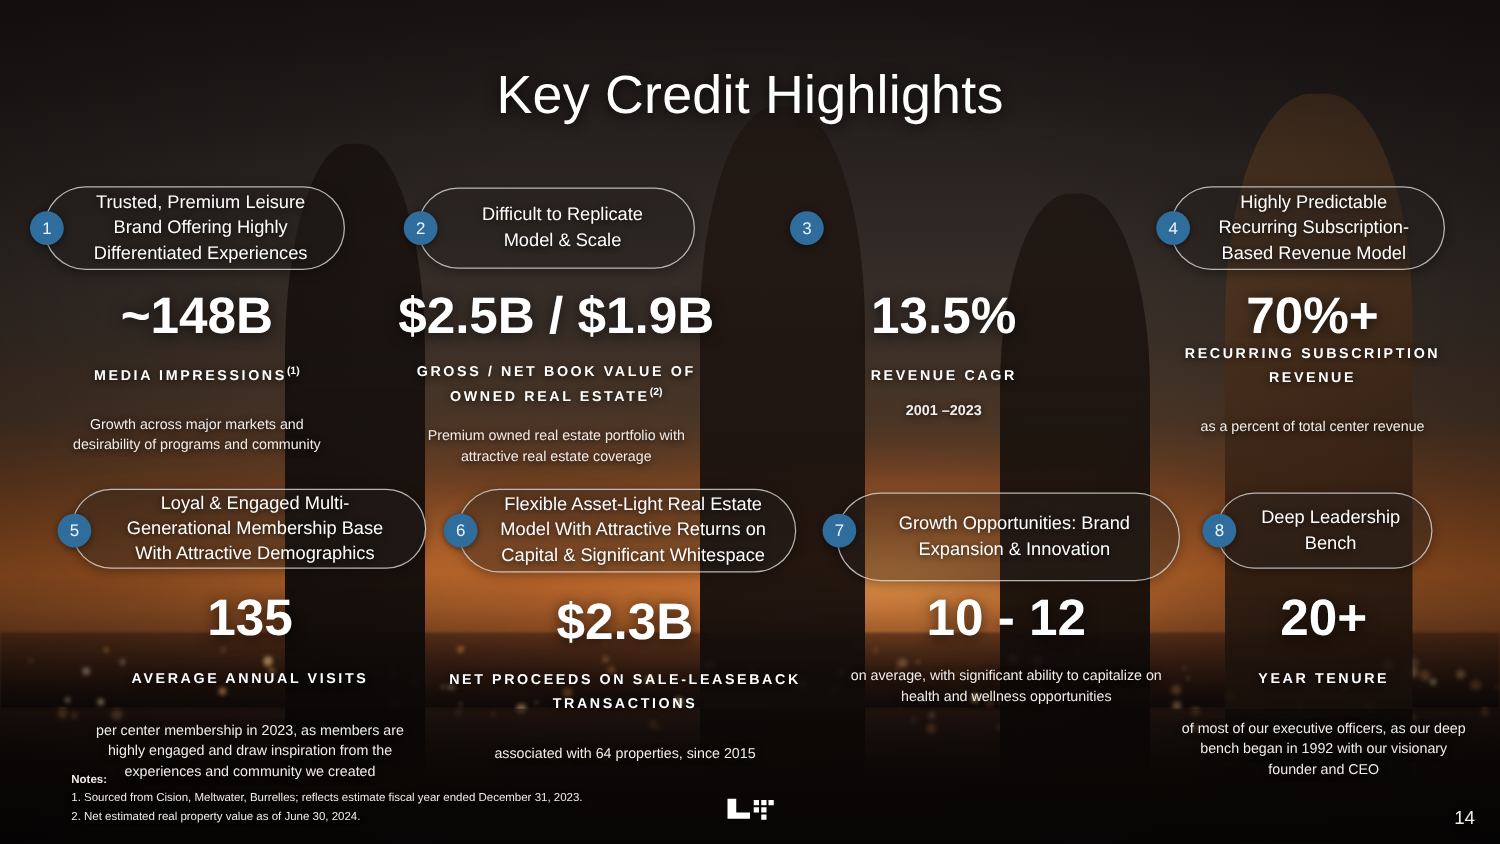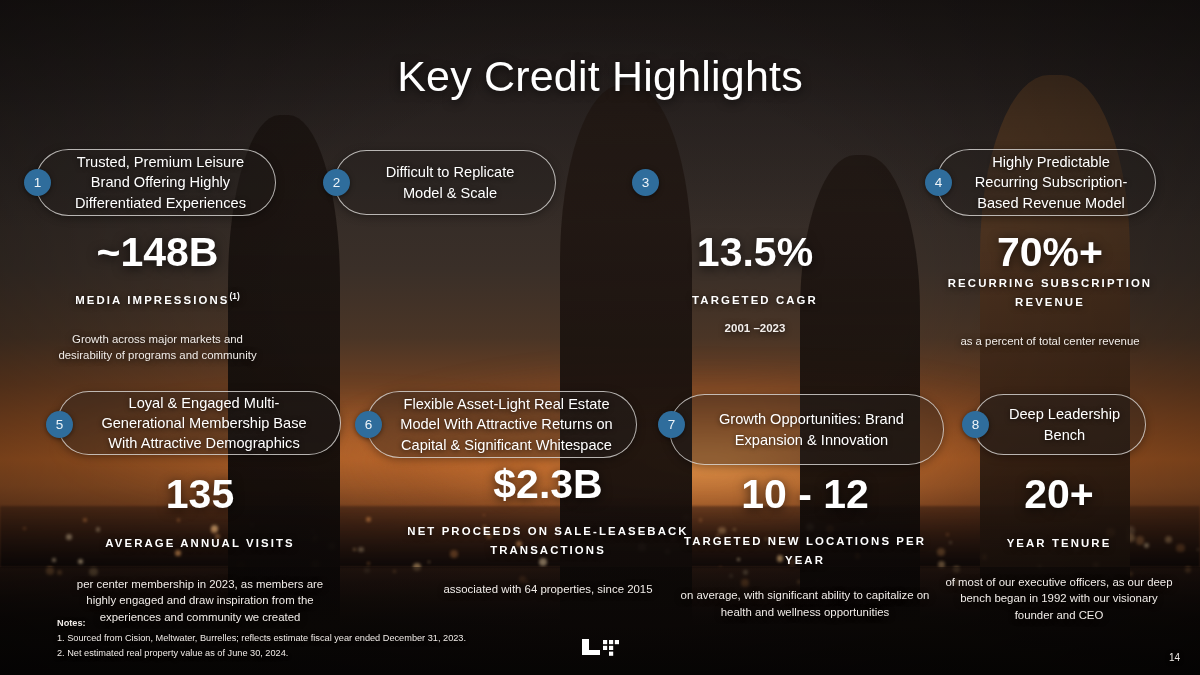--- a/index.html
+++ b/index.html
@@ -139,21 +139,21 @@
   .notes{
     position:absolute; left:57px; bottom:14px;
     color:#f0ebe7; font-size:9.2px; line-height:1.62;
     text-shadow:0 1px 4px rgba(0,0,0,.85);
   }
   .notes .hd{ font-weight:700; font-size:9.2px; }
   .notes ol{ list-style:none; }
   .notes li{ white-space:nowrap; }
   .page-no{
     position:absolute; right:20px; bottom:12px;
-    color:#efeae6; font-size:10px;
+    color:#efeae6; font-size:15px;
     text-shadow:0 1px 4px rgba(0,0,0,.85);
   }
   .logo{
     position:absolute; left:50%; transform:translateX(-50%);
     bottom:18px; width:40px; height:20px;
   }
 </style>
 </head>
 <body>
 
@@ -286,26 +286,33 @@
       <div class="lab" style="margin-top:17px;">
         <span>MEDIA IMPRESSIONS</span><sup>(1)</sup>
       </div>
       <div class="sub" style="margin-top:22px; padding:0 34px;">Growth across major markets and desirability of programs and community</div>
     </div>
 
     <div class="badge" style="left:323px; top:169px;">2</div>
     <div class="pill" style="left:334px; top:150px; width:222px; height:65px;">
       <span class="pill-text">Difficult to Replicate Model &amp; Scale</span>
     </div>
+    <div class="metric" style="left:305px; top:232px; width:280px;">
+      <div class="big" style="font-size:41px;">$2.5B / $1.9B</div>
+      <div class="lab" style="margin-top:17px; padding:0 14px;">
+        <span>GROSS / NET BOOK VALUE OF OWNED REAL ESTATE</span><sup>(2)</sup>
+      </div>
+      <div class="sub" style="margin-top:14px; padding:0 22px;">Premium owned real estate portfolio with attractive real estate coverage</div>
+    </div>
 
     <div class="badge" style="left:632px; top:169px;">3</div>
     <div class="metric" style="left:620px; top:232px; width:270px;">
       <div class="big" style="font-size:41px;">13.5%</div>
       <div class="lab" style="margin-top:17px;">
-        <span>TARGETED CAGR</span><sup></sup>
+        <span>REVENUE CAGR</span><sup></sup>
       </div>
       <div class="yr" style="margin-top:13px;">2001 –2023</div>
     </div>
 
     <div class="badge" style="left:925px; top:169px;">4</div>
     <div class="pill" style="left:936px; top:149px; width:220px; height:67px;">
       <span class="pill-text">Highly Predictable Recurring Subscription-Based Revenue Model</span>
     </div>
     <div class="metric" style="left:910px; top:232px; width:280px;">
       <div class="big" style="font-size:41px;">70%+</div>
@@ -324,37 +331,34 @@
       <div class="lab" style="margin-top:18px;">
         <span>AVERAGE ANNUAL VISITS</span><sup></sup>
       </div>
       <div class="sub" style="margin-top:24px; padding:0 16px;">per center membership in 2023, as members are highly engaged and draw inspiration from the experiences and community we created</div>
     </div>
 
     <div class="badge" style="left:355px; top:411px;">6</div>
     <div class="pill" style="left:366px; top:391px; width:271px; height:67px;">
       <span class="pill-text">Flexible Asset-Light Real Estate Model With Attractive Returns on Capital &amp; Significant Whitespace</span>
     </div>
-    <div class="metric" style="left:355px; top:464px; width:290px;margin-left:48px;">
+    <div class="metric" style="left:355px; top:477px; width:290px;">
       <div class="big" style="font-size:41px;">$2.3B</div>
       <div class="lab" style="margin-top:18px; padding:0 4px;">
         <span>NET PROCEEDS ON SALE-LEASEBACK TRANSACTIONS</span><sup></sup>
       </div>
       <div class="sub" style="margin-top:22px; padding:0 14px;">associated with 64 properties, since 2015</div>
     </div>
 
     <div class="badge" style="left:658px; top:411px;">7</div>
     <div class="pill" style="left:669px; top:394px; width:275px; height:71px;">
       <span class="pill-text">Growth Opportunities: Brand Expansion &amp; Innovation</span>
     </div>
     <div class="metric" style="left:660px; top:474px; width:290px;">
       <div class="big" style="font-size:41px;">10 - 12</div>
-      <div class="lab" style="margin-top:18px; padding:0 6px;">
-        <span>TARGETED NEW LOCATIONS PER YEAR</span><sup></sup>
-      </div>
       <div class="sub" style="margin-top:18px; padding:0 12px;">on average, with significant ability to capitalize on health and wellness opportunities</div>
     </div>
 
     <div class="badge" style="left:962px; top:411px;">8</div>
     <div class="pill" style="left:973px; top:394px; width:173px; height:61px;">
       <span class="pill-text">Deep Leadership Bench</span>
     </div>
     <div class="metric" style="left:930px; top:474px; width:258px;">
       <div class="big" style="font-size:41px;">20+</div>
       <div class="lab" style="margin-top:18px;">

